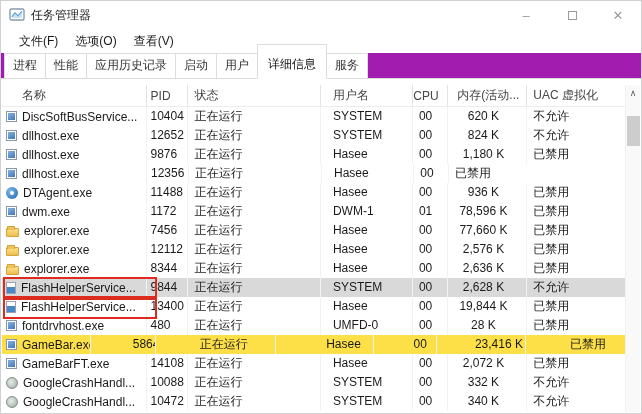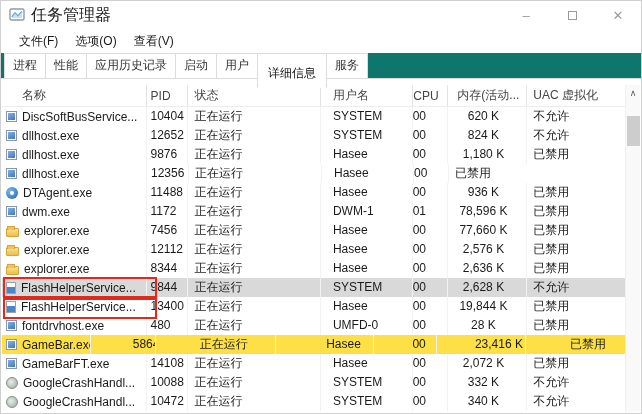--- a/index.html
+++ b/index.html
@@ -6,29 +6,29 @@
   *{box-sizing:border-box;}
   .window{
     position:relative;width:642px;height:414px;background:#fff;
     border:1px solid #d0d0d0;overflow:hidden;
     font-family:"Liberation Sans","DejaVu Sans",sans-serif;
     font-size:12px;color:#1a1a1a;cursor:default;
   }
   
   .titlebar{height:28px;display:flex;align-items:center;padding-left:8px;background:#fff;}
   .titlebar .appicon{width:16px;height:16px;margin-right:6px;flex:0 0 auto;}
-  .titlebar .title{font-size:16px;color:#1a1a1a;flex:1 1 auto;}
+  .titlebar .title{font-size:12px;color:#1a1a1a;flex:1 1 auto;}
   .wincontrols{display:flex;height:100%;}
   .winbtn{width:46px;height:28px;display:flex;align-items:center;justify-content:center;color:#9b9b9b;font-size:13px;}
   .winbtn .maxglyph{width:9px;height:9px;border:1px solid #9b9b9b;display:block;}
   
   .menubar{height:24px;display:flex;align-items:center;padding-left:18px;color:#1a1a1a;}
   .menubar .mitem{padding:2px 7px 2px 0;margin-right:10px;}
   
-  .tabstrip{height:26px;display:flex;align-items:flex-start;padding-left:3px;border-bottom:1px solid #dcdcdc;background:#0f766e;position:relative;}
+  .tabstrip{height:26px;display:flex;align-items:flex-end;padding-left:3px;border-bottom:1px solid #dcdcdc;background:#a21caf;position:relative;}
   .tab{
     border:1px solid #dcdcdc;background:#fff;color:#333;
     padding:3px 8px 4px 8px;margin-right:-1px;margin-bottom:-1px;
     position:relative;white-space:nowrap;
   }
   .tab.active{
     padding:11px 10px 5px 10px;border-bottom-color:#fff;z-index:2;color:#111;
   }
   
   .tablewrap{position:absolute;left:1px;right:16px;top:84px;bottom:1px;background:#fff;overflow:hidden;}
@@ -40,21 +40,21 @@
   .row .cell{overflow:hidden;border-right:1px solid #f2f2f2;}
   .row.annotated::after{
     content:"";position:absolute;left:1px;top:-1px;width:150px;height:19px;
     border:2px solid #dd2b20;pointer-events:none;z-index:3;
   }
   
   .c-name{width:145px;display:flex;align-items:center;padding-left:4px;}
   .c-pid{width:42px;padding-left:4px;}
   .c-status{width:133px;padding-left:6px;}
   .c-user{width:92px;padding-left:12px;}
-  .c-cpu{width:35px;text-align:left;padding-right:8px;}
+  .c-cpu{width:35px;text-align:center;padding-right:8px;}
   .c-mem{width:80px;text-align:center;padding-right:7px;}
   .c-uac{width:98px;padding-left:6px;border-right:none !important;}
   .thead .c-name{padding-left:20px;}
   .sortcaret{position:absolute;left:60px;top:-3px;font-size:10px;color:#777;}
   
   .picon{width:12px;height:12px;margin-right:5px;flex:0 0 auto;position:relative;}
   .icon-app{width:11px;height:11px;border:1px solid #8a97a8;background:linear-gradient(150deg,#8cbbe8 0%,#3a6db5 100%);box-shadow:inset 0 0 0 1px #ffffff;}
   .icon-folder{width:13px;height:9px;background:linear-gradient(#fbe08a,#edbe4e);border:1px solid #d7a43c;border-radius:1px;margin-top:3px;}
   .icon-folder::before{content:"";position:absolute;top:-3px;left:0;width:6px;height:3px;background:#edc35c;border:1px solid #d7a43c;border-bottom:none;border-radius:1px 1px 0 0;}
   .icon-dt{width:12px;height:12px;border-radius:50%;background:radial-gradient(circle at 35% 35%,#7db9ea,#1f63b0);}

